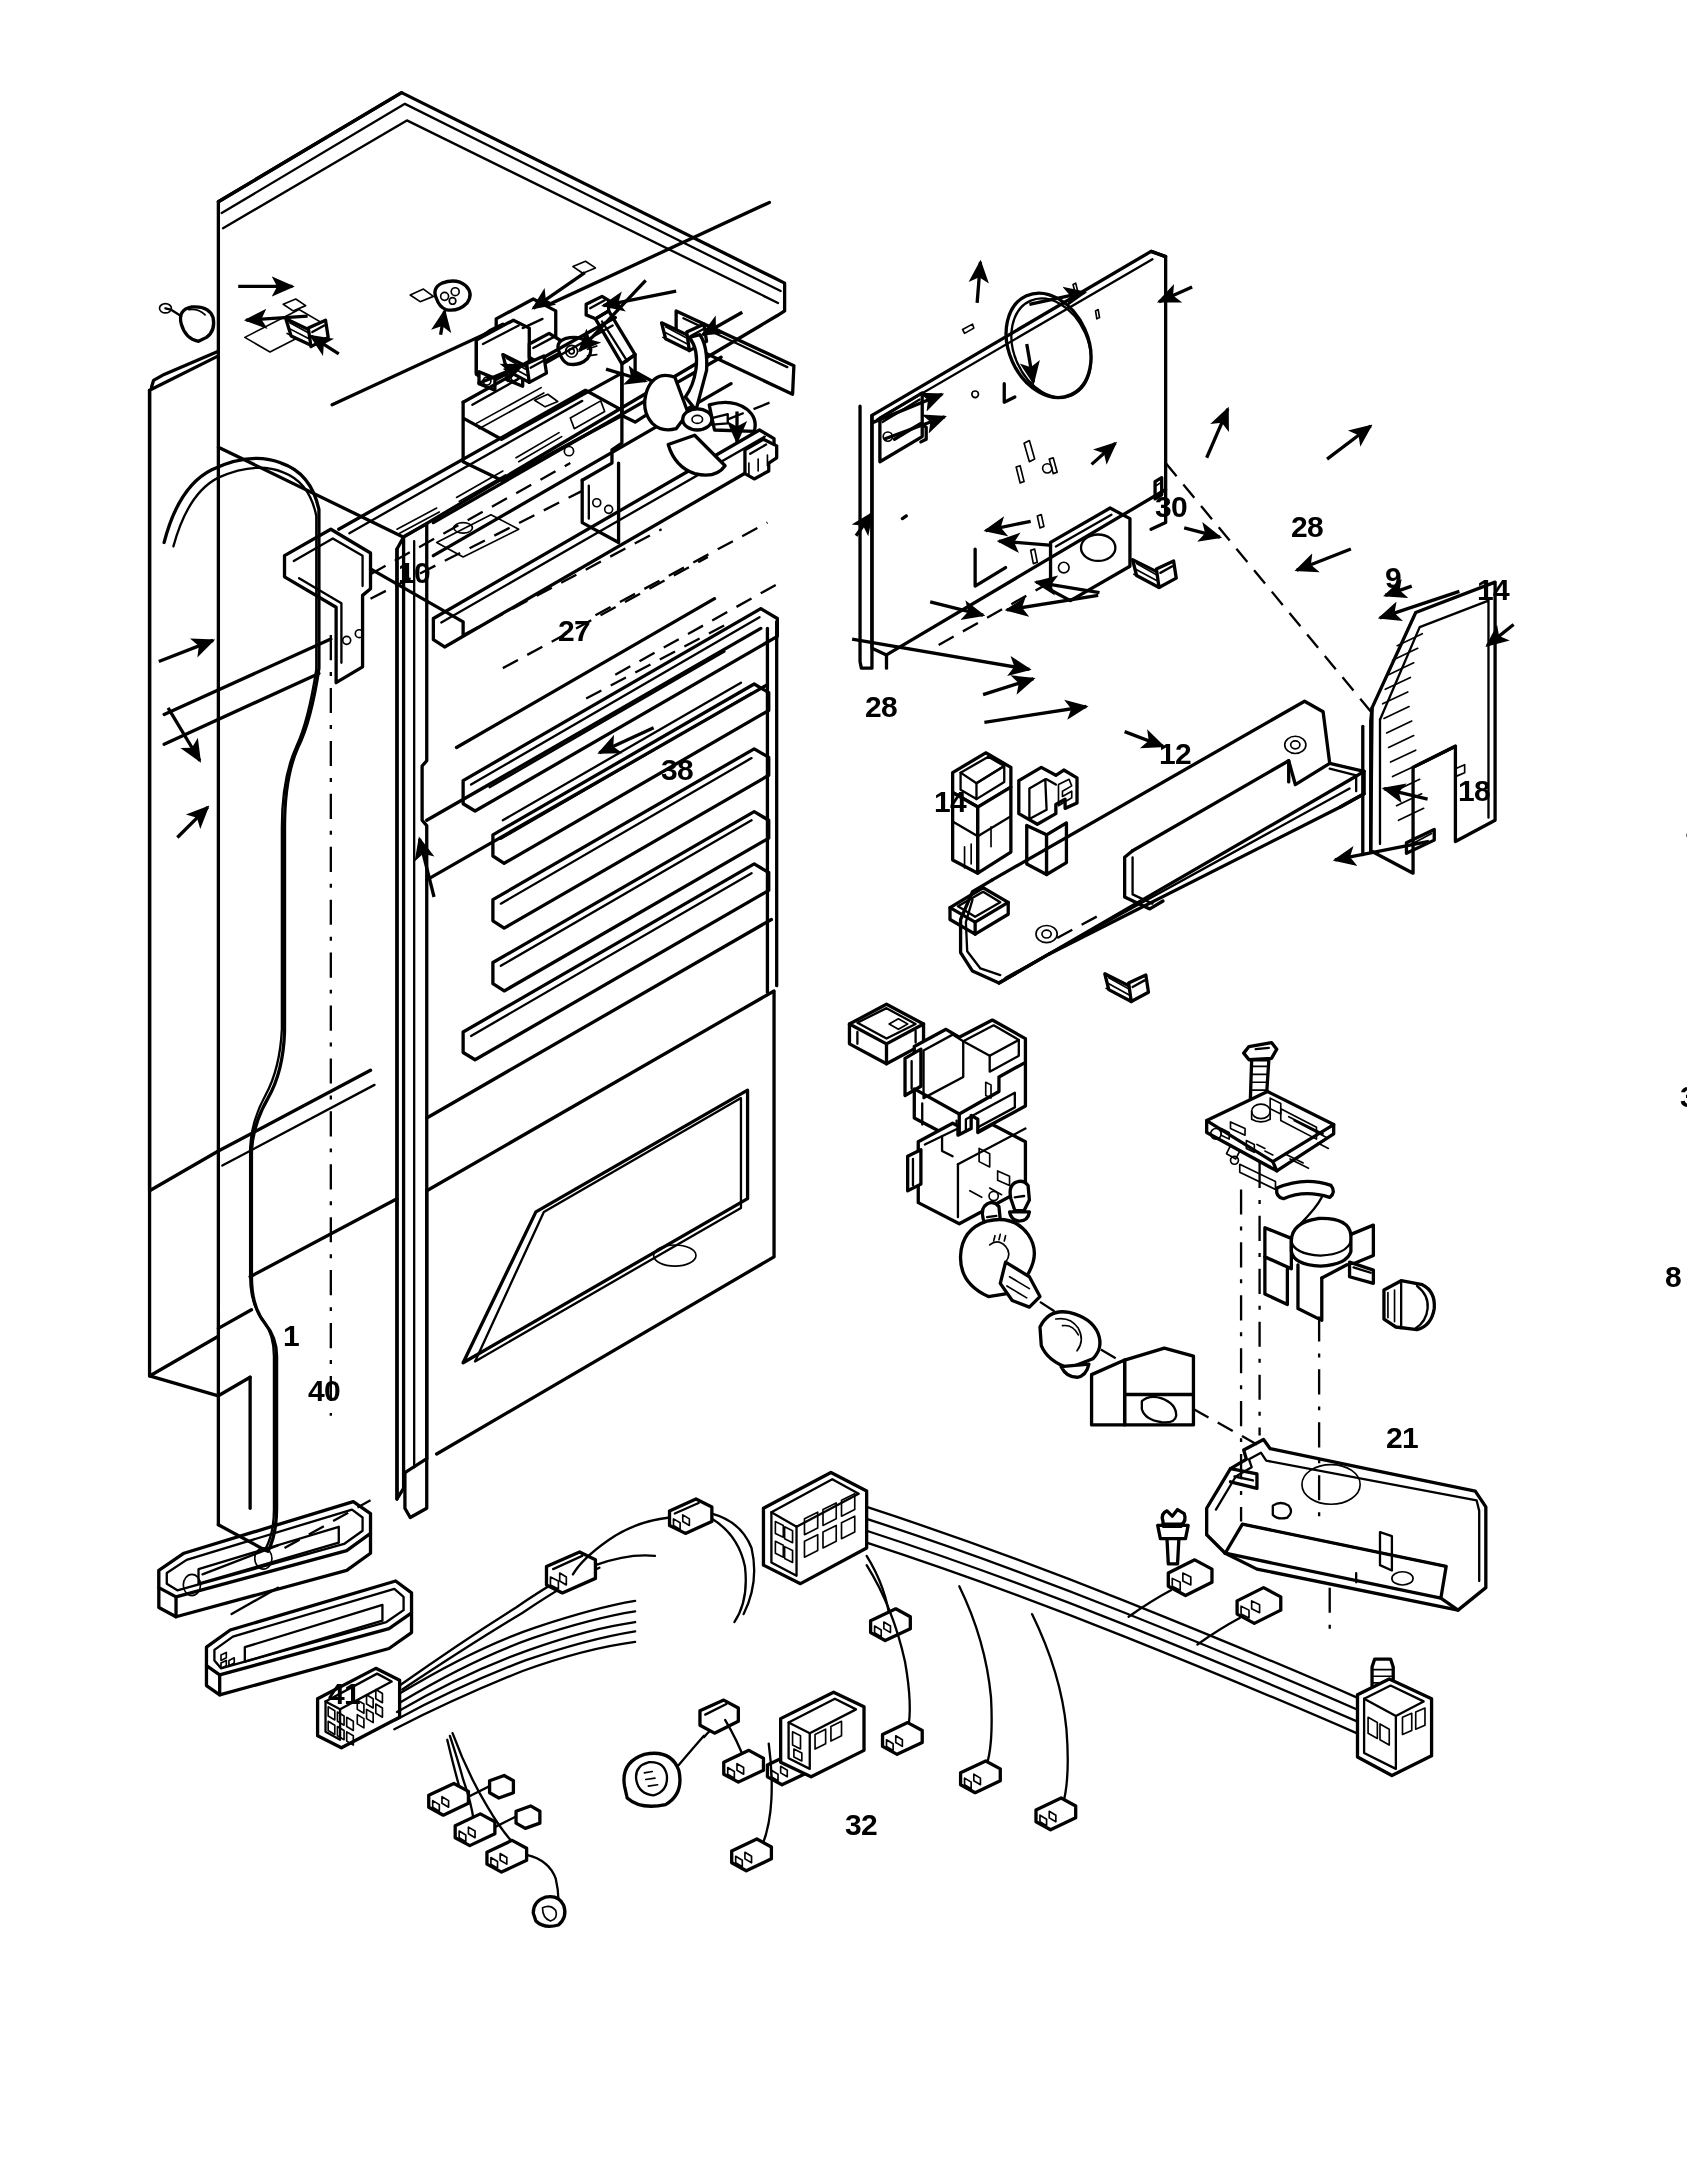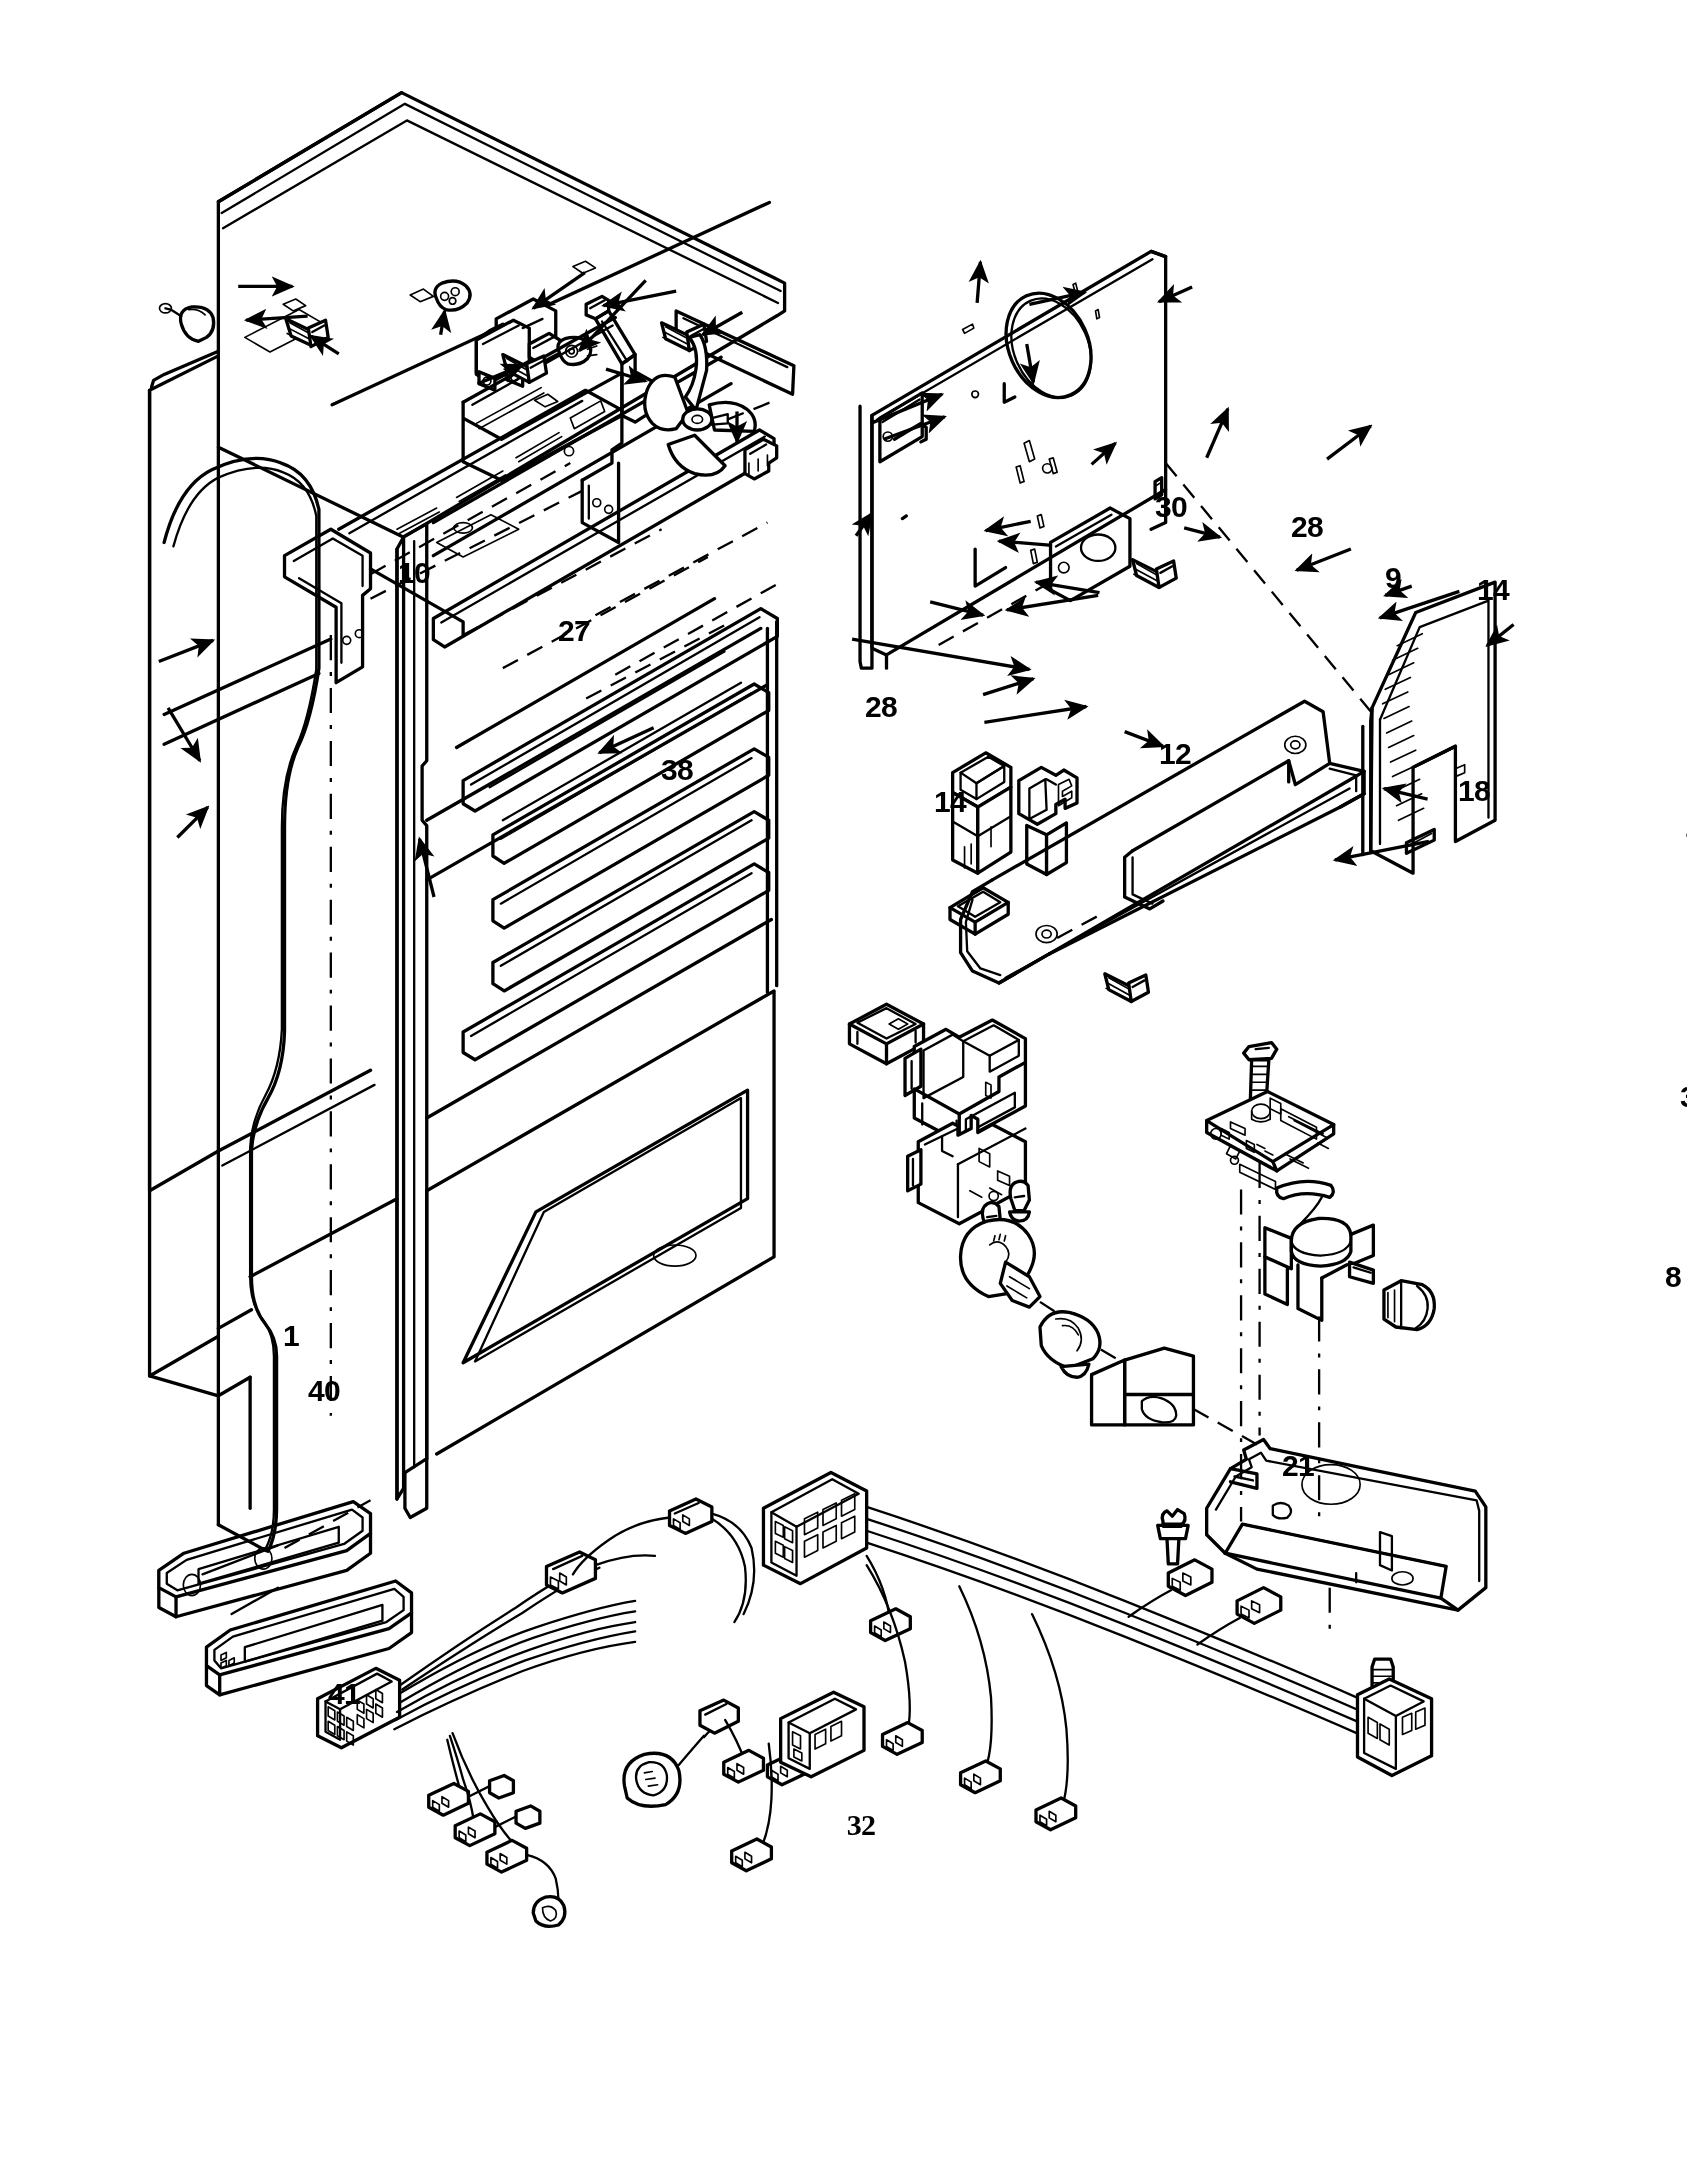--- a/index.html
+++ b/index.html
@@ -797,19 +797,19 @@
   <div class="callout" style="left: 950px; top: 802px;">14</div>
   <div class="callout" style="left: 1474px; top: 791px;">18</div>
   <div class="callout" style="left: 1702px; top: 831px;">42</div>
 
   <div class="callout" style="left: 1696px; top: 1097px;">33</div>
 
   <div class="callout" style="left: 1673px; top: 1277px;">8</div>
   <div class="callout" style="left: 291px; top: 1336px;">1</div>
   <div class="callout" style="left: 324px; top: 1391px;">40</div>
 
-  <div class="callout" style="left: 1298px; top: 1438px; margin-top: 28px;">21</div>
+  <div class="callout" style="left: 1402px; top: 1438px;">21</div>
 
   <div class="callout" style="left: 336px; top: 1694px; margin-left: 8px;">41</div>
-  <div class="callout" style="left: 861px; top: 1825px; font-family: Liberation Serif, serif;">32</div>
+  <div class="callout" style="left: 861px; top: 1825px;">32</div>
 
 </div>
 
 
 </body></html>

